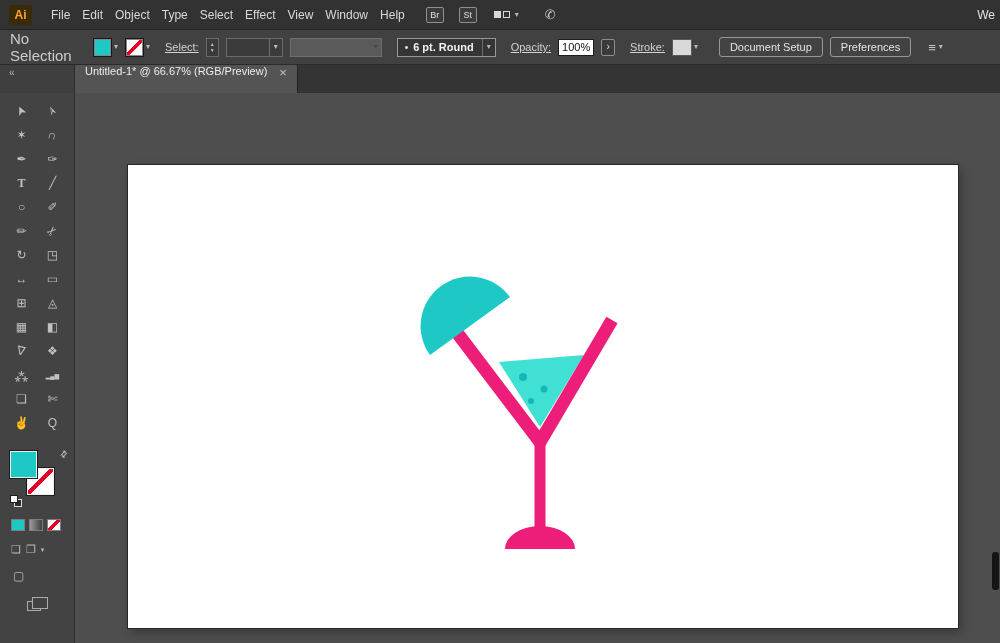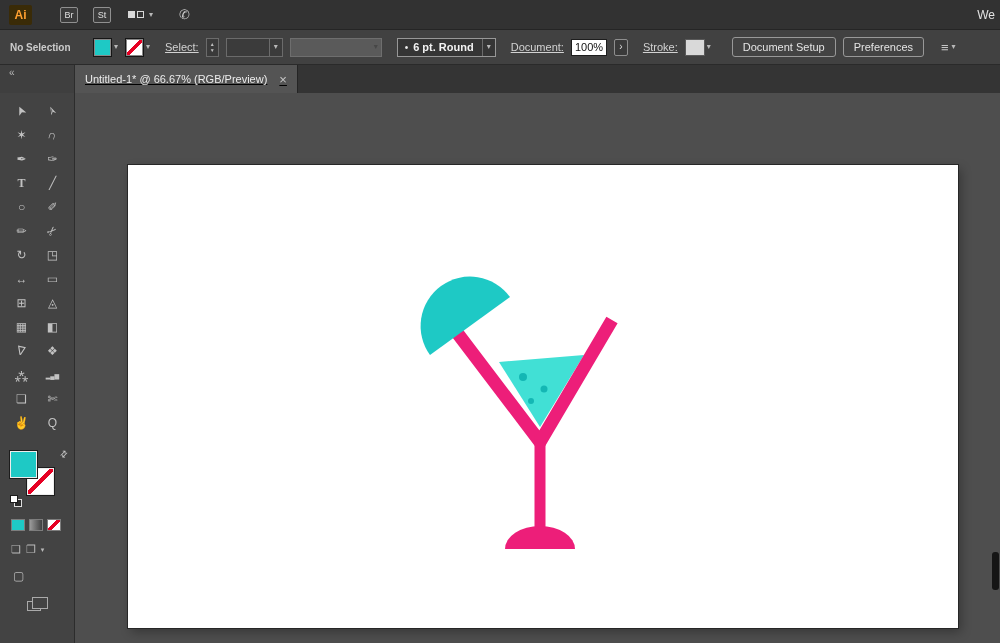--- a/index.html
+++ b/index.html
@@ -13,21 +13,21 @@
   .menu-item{color:#d9d9d9;font-size:12px;padding:0 5px;margin:0 1px;cursor:default;}
   .mini-btn{width:18px;height:16px;margin-left:15px;background:#3b3b3b;border:1px solid #909090;border-radius:2px;color:#e0e0e0;font-size:9px;display:flex;align-items:center;justify-content:center;}
   .ws{display:flex;align-items:center;margin-left:17px;gap:2px;}
   .ws-a{width:7px;height:7px;background:#d8d8d8;display:inline-block;}
   .ws-b{width:7px;height:7px;border:1px solid #d8d8d8;display:inline-block;}
   .ws .chev{margin-left:3px;}
   .share{margin-left:26px;color:#c9c9c9;font-size:13px;}
   #mb-right{margin-left:auto;margin-right:-4px;color:#e3e3e3;font-size:12px;}
   
   #controlbar{position:absolute;top:30px;left:0;width:100%;height:35px;background:#414141;border-bottom:1px solid #2a2a2a;display:flex;align-items:center;padding:0 10px;gap:7px;z-index:9;}
-  .cb-status{width:76px;font-size:10px;color:#cccccc;font-weight:bold;}
+  .cb-status{width:76px;font-size:15px;color:#cccccc;}
   .combo{display:flex;align-items:center;gap:2px;}
   .sw{width:19px;height:19px;border:1px solid #161616;box-shadow:inset 0 0 0 1px #888;display:inline-block;}
   .none-slash{background:linear-gradient(135deg,#ffffff 43%,#e60023 43%,#e60023 57%,#ffffff 57%);}
   .link{font-size:11px;color:#d2d2d2;text-decoration:underline;}
   .stepper{width:13px;height:19px;background:#3a3a3a;border:1px solid #6b6b6b;display:flex;flex-direction:column;align-items:center;justify-content:center;gap:1px;}
   .stepper span{font-size:5px;color:#c0c0c0;line-height:5px;}
   .field-combo{height:19px;display:flex;align-items:stretch;border:1px solid #6b6b6b;background:#3b3b3b;}
   .field-val{width:42px;font-size:11px;color:#e8e8e8;display:flex;align-items:center;padding-left:4px;}
   .chev-box{width:13px;display:flex;align-items:center;justify-content:center;border-left:1px solid #6b6b6b;}
   .brush-combo{width:92px;height:19px;background:#5a5a5a;border:1px solid #6e6e6e;display:flex;align-items:center;justify-content:flex-end;padding-right:3px;}
@@ -38,21 +38,21 @@
   .opacity-input{width:36px;height:17px;background:#ffffff;border:1px solid #1d1d1d;font-size:11px;color:#111;padding-left:3px;font-family:"Liberation Sans",sans-serif;}
   .tiny-btn{width:14px;height:17px;background:#3a3a3a;border:1px solid #8e8e8e;color:#dddddd;font-size:10px;line-height:1;display:flex;align-items:center;justify-content:center;border-radius:2px;}
   .style-sw{width:20px;height:17px;background:#d9d9d9;border:1px solid #5a5a5a;box-shadow:none;}
   .btn{height:20px;padding:0 10px;background:#434343;border:1px solid #989898;border-radius:3px;color:#e4e4e4;font-size:11px;font-family:"Liberation Sans",sans-serif;}
   .panel-menu{display:flex;align-items:center;gap:3px;margin-left:10px;color:#c5c5c5;}
   .panel-menu .pm-glyph{font-size:13px;}
   .ml8{margin-left:8px;} .ml14{margin-left:14px;text-align:center;}
   
   #tabbar{position:absolute;top:65px;left:0;width:100%;height:28px;background:#343434;display:flex;align-items:stretch;z-index:8;}
   #tools-header{width:75px;background:#3f3f3f;color:#b9b9b9;font-size:10px;padding:2px 0 0 9px;border-right:1px solid #2c2c2c;}
-  .tab{background:#545454;display:flex;align-items:center;padding:0 10px;border-right:1px solid #242424;text-decoration:underline;}
+  .tab{background:#545454;display:flex;padding:0 10px;border-right:1px solid #242424;}
   .tab-title{color:#ececec;font-size:11px;}
   .tab-close{color:#c6c6c6;font-size:13px;margin-left:12px;}
   
   #toolbar{position:absolute;top:93px;left:0;width:75px;height:550px;background:#434343;border-right:1px solid #2c2c2c;z-index:7;}
   #tools-grid{display:grid;grid-template-columns:31px 31px;grid-auto-rows:24px;justify-items:center;align-items:center;padding:6px 0 0 6px;}
   .tool{width:26px;height:22px;display:flex;align-items:center;justify-content:center;color:#c2c2c2;font-size:12px;}
   #swatch-cluster{position:relative;width:58px;height:54px;margin:16px 0 0 10px;}
   #fill-swatch-big{position:absolute;left:0;top:0;width:27px;height:27px;border:1px solid #ededed;outline:1px solid #1c1c1c;z-index:2;}
   #stroke-swatch-big{position:absolute;left:17px;top:17px;width:27px;height:27px;border:1px solid #ededed;outline:1px solid #1c1c1c;z-index:1;background:linear-gradient(135deg,#ffffff 44%,#e60023 44%,#e60023 56%,#ffffff 56%);}
   #swap-icon{position:absolute;right:0;top:-2px;font-size:9px;color:#c9c9c9;transform:rotate(-45deg);}
@@ -74,20 +74,31 @@
   #artwork{position:absolute;left:0;top:0;}
   #vscroll-thumb{position:absolute;right:1px;top:459px;width:7px;height:38px;background:#151515;border-radius:3px;}
 </style>
 </head>
 <body>
 
 <div id="app">
 
   <div id="menubar">
     <div id="logo">Ai</div>
+    <div id="menu-list">
+        <span class="menu-item">File</span>
+        <span class="menu-item">Edit</span>
+        <span class="menu-item">Object</span>
+        <span class="menu-item">Type</span>
+        <span class="menu-item">Select</span>
+        <span class="menu-item">Effect</span>
+        <span class="menu-item">View</span>
+        <span class="menu-item">Window</span>
+        <span class="menu-item">Help</span>
+      </div>
     <div class="mini-btn">Br</div>
     <div class="mini-btn">St</div>
     <div class="ws">
       <span class="ws-a"></span>
       <span class="ws-b"></span>
       <span class="chev">▾</span>
     </div>
     <span class="share">✆</span>
     <span id="mb-right">We</span>
   </div>
@@ -124,21 +135,21 @@
     </div>
 
     <div class="vw-combo">
       <span class="vw-bullet">•</span>
       <span class="vw-val">6 pt. Round</span>
       <span class="chev-box">
           <span class="chev">▾</span>
         </span>
     </div>
 
-    <span class="link ml8">Document:</span>
+    <span class="link ml8">Opacity:</span>
     <input class="opacity-input" value="100%" style="">
     <button class="tiny-btn">›</button>
 
     <span class="link ml8">Stroke:</span>
     <div class="combo">
       <span class="sw style-sw"></span>
       <span class="chev">▾</span>
     </div>
 
     <button class="btn ml14">Document Setup</button>

